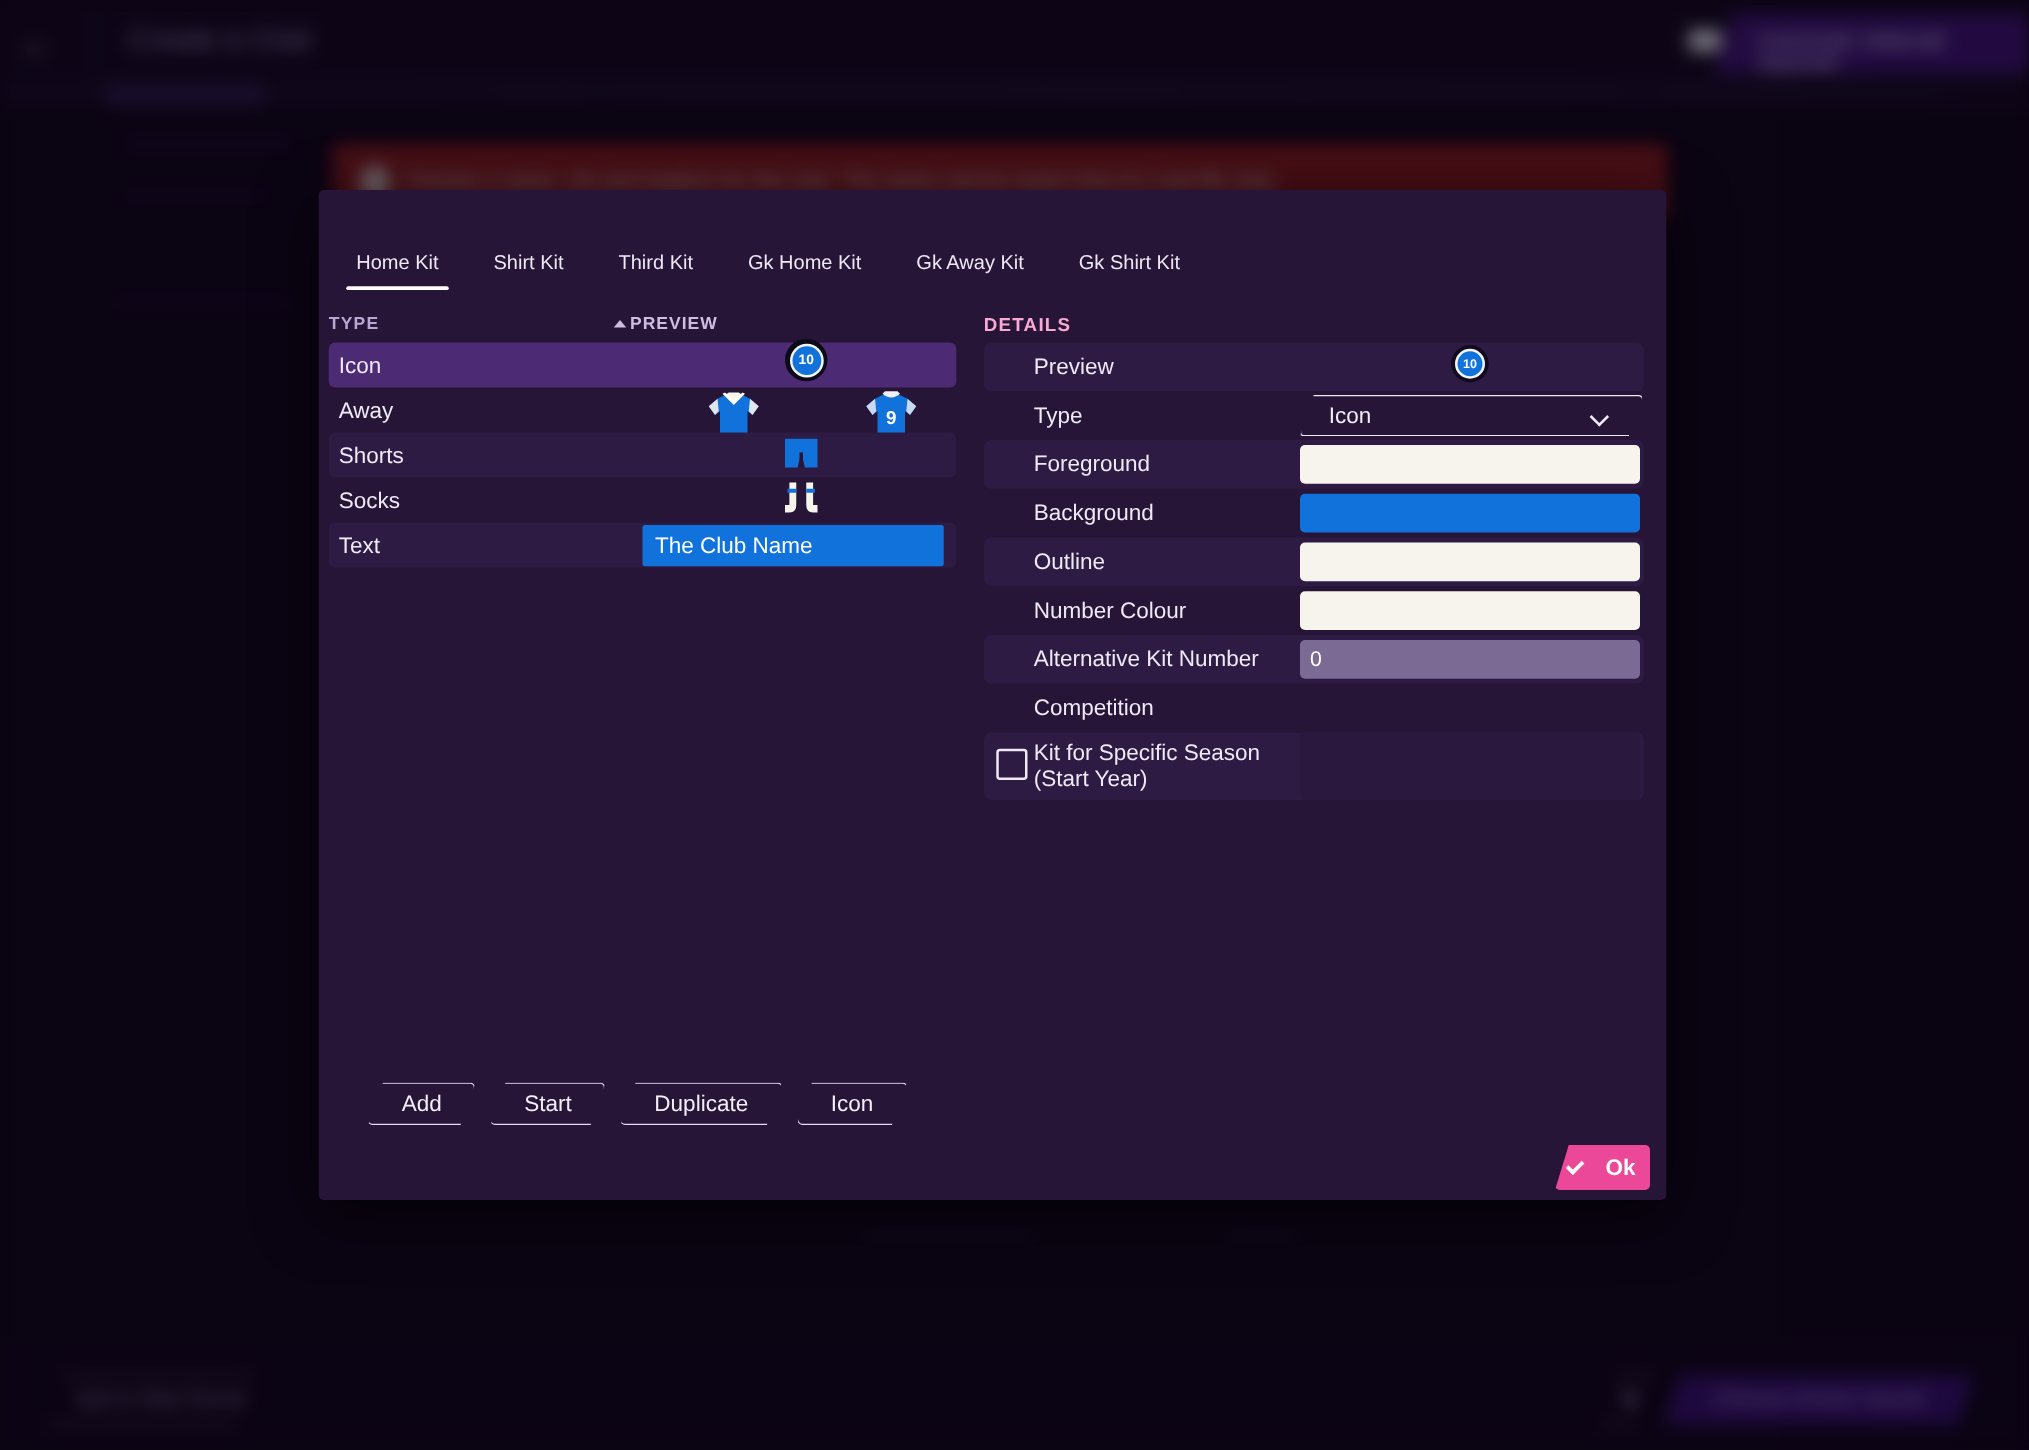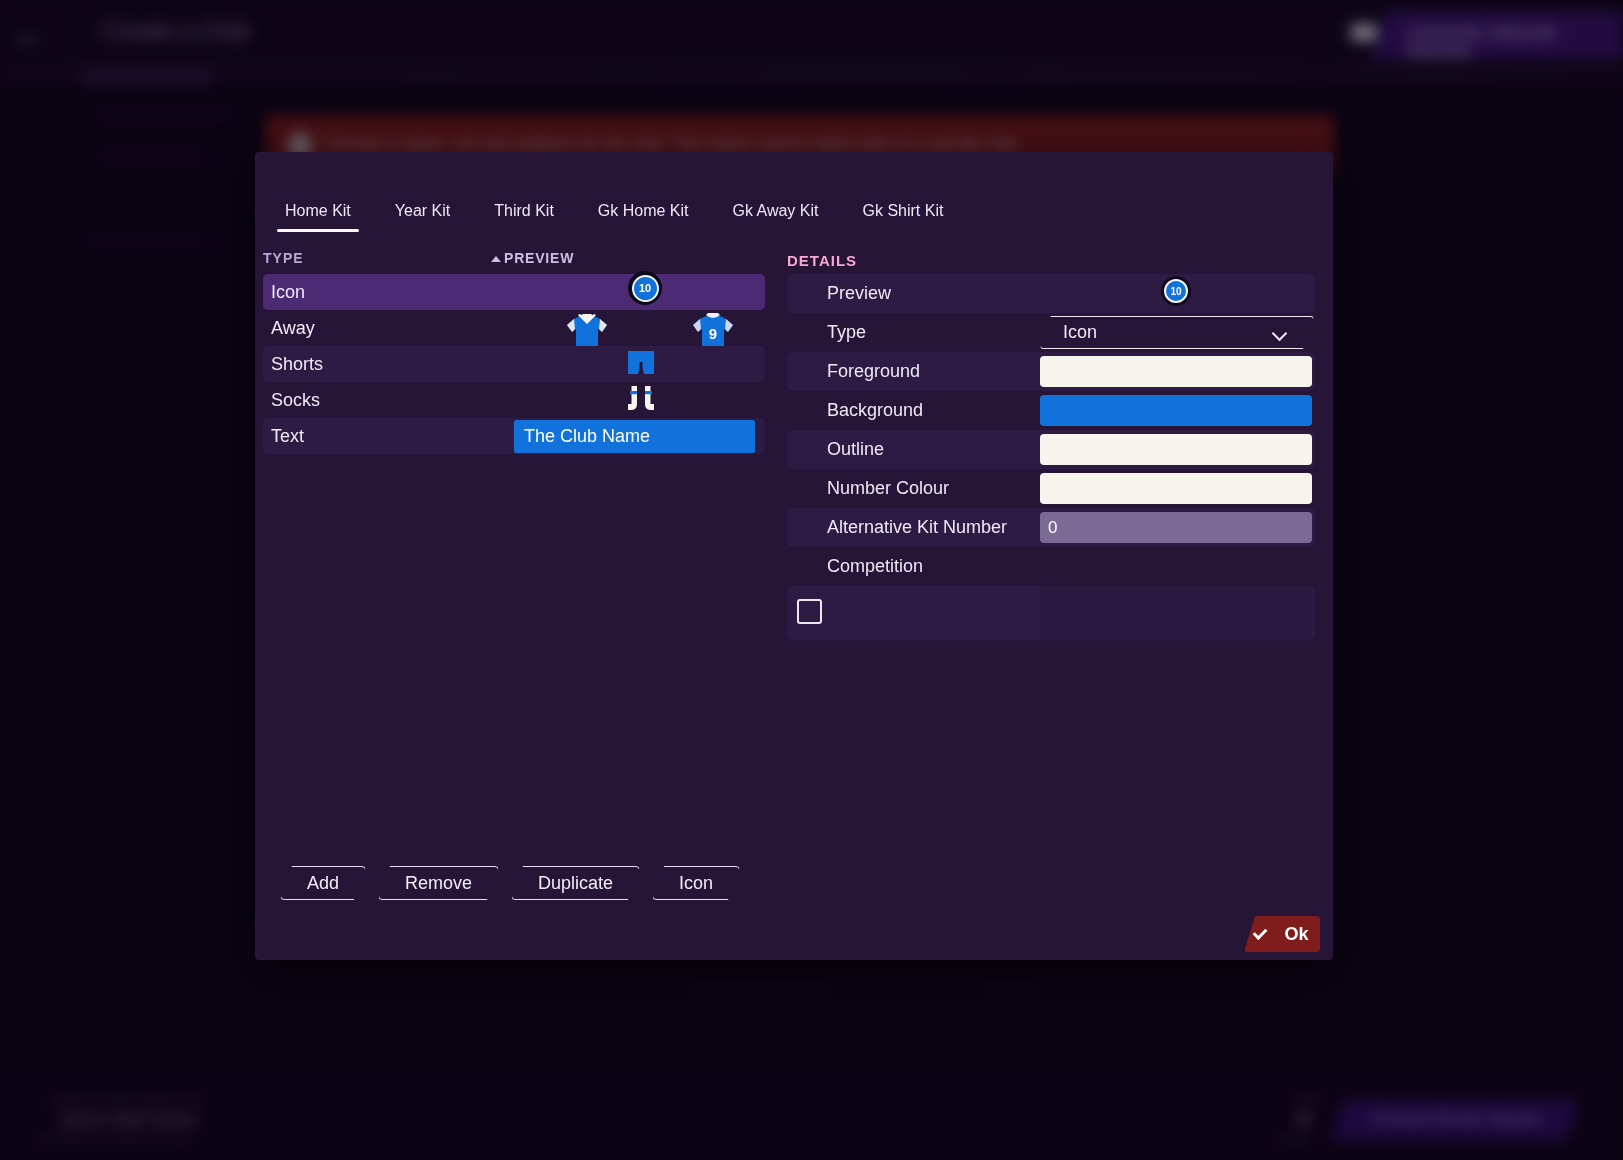--- a/index.html
+++ b/index.html
@@ -267,21 +267,21 @@
     border: 1.5px solid #e4dcf0; border-radius: 4px;
     clip-path: polygon(12px 0, 100% 0, calc(100% - 12px) 100%, 0 100%);
     display: flex; align-items: center; justify-content: center;
     font-size: 18px; color: #f4eefb; background: transparent;
     cursor: pointer;
   }
 
   .okbtn {
     position: absolute; right: 13px; top: 764px;
     width: 76px; height: 36px;
-    background: #7f1d1d; border-radius: 4px;
+    background: #ec4899; border-radius: 4px;
     clip-path: polygon(11px 0, 100% 0, 100% 100%, 0 100%);
     display: flex; align-items: center; justify-content: center; gap: 16px;
     cursor: pointer;
   }
   .okbtn .tick {
     width: 13px; height: 8px;
     border-left: 3px solid #fff; border-bottom: 3px solid #fff;
     transform: rotate(-45deg) translateY(-2px);
   }
   .okbtn .oklbl { font-size: 18px; color: #fff; font-weight: bold; }
@@ -342,21 +342,21 @@
       <span>Choose Dream Squad</span>
     </div>
   </div>
 
   <div class="dim"></div>
 
   <div class="dialog">
 
     <div class="tabs">
       <div class="tab active">Home Kit</div>
-      <div class="tab">Year Kit</div>
+      <div class="tab">Shirt Kit</div>
       <div class="tab">Third Kit</div>
       <div class="tab">Gk Home Kit</div>
       <div class="tab">Gk Away Kit</div>
       <div class="tab">Gk Shirt Kit</div>
     </div>
 
     <div class="col-type">TYPE</div>
     <div class="col-preview"><span class="caret"></span><span>PREVIEW</span></div>
     <div class="col-details">DETAILS</div>
 
@@ -462,27 +462,28 @@
         <div class="dlabel">Alternative Kit Number</div>
         <div class="dfield numfield">0</div>
       </div>
 
       <div class="drow">
         <div class="dlabel">Competition</div>
       </div>
 
       <div class="drow alt tall">
         <div class="chk"></div>
+        <div class="dlabel">Kit for Specific Season (Start Year)</div>
         <div class="blankfield"></div>
       </div>
     </div>
 
     <div class="actions">
       <div class="pbtn">Add</div>
-      <div class="pbtn">Remove</div>
+      <div class="pbtn">Start</div>
       <div class="pbtn">Duplicate</div>
       <div class="pbtn">Icon</div>
     </div>
 
     <div class="okbtn">
       <span class="tick"></span>
       <span class="oklbl">Ok</span>
     </div>
   </div>
 </div>

